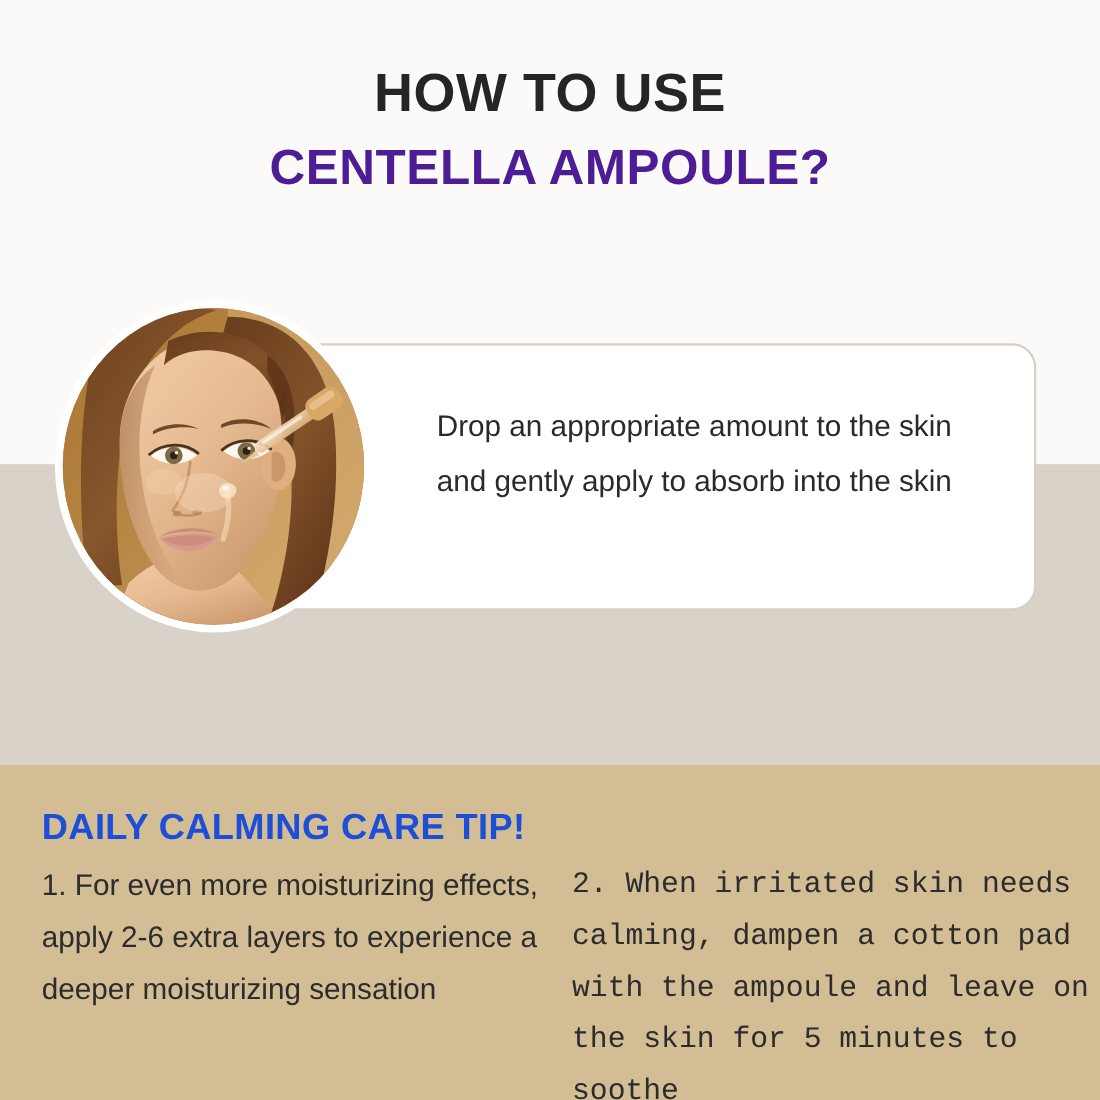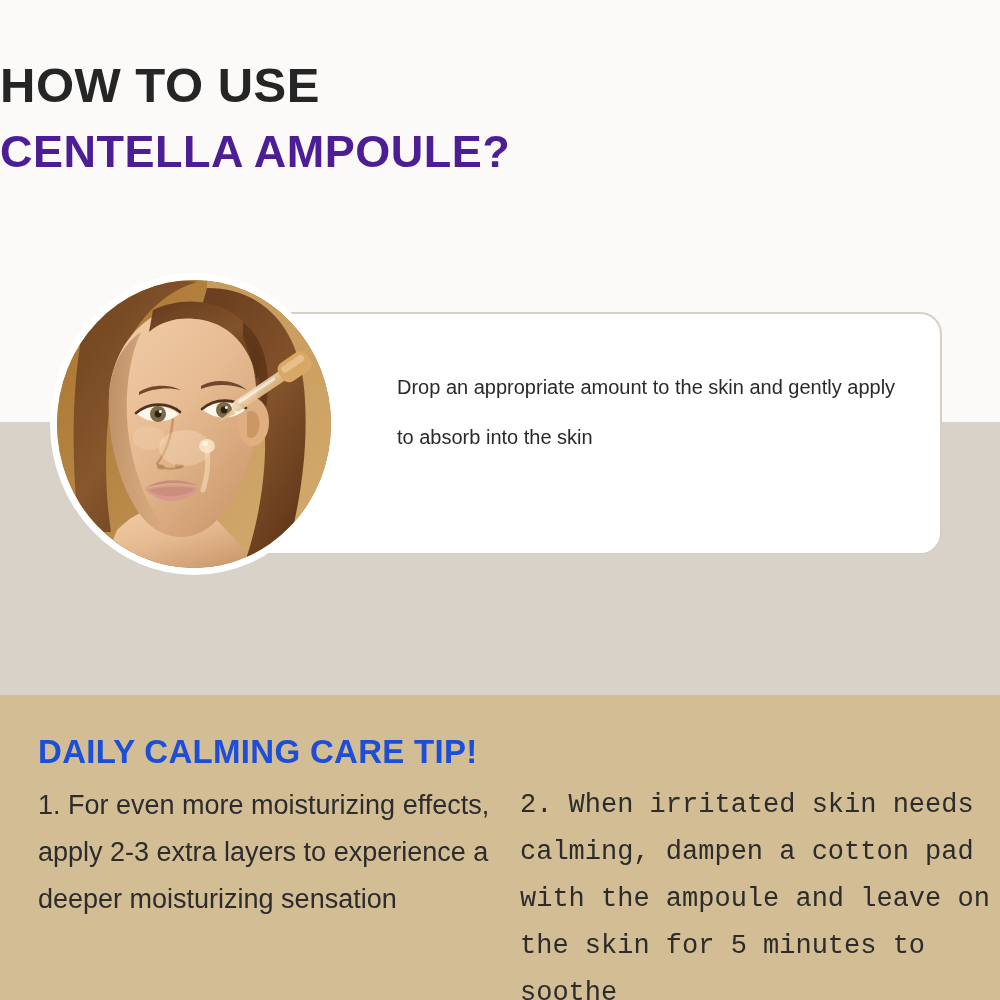--- a/index.html
+++ b/index.html
@@ -41,21 +41,21 @@
     left: 0; top: 695px;
     width: 1000px; height: 305px;
     background: #d3bd95;
   }
 
   
   .heading {
     position: absolute;
     left: 0; top: 56px;
     width: 1000px;
-    text-align: left;
+    text-align: center;
     z-index: 5;
   }
   .heading-line1 {
     display: block;
     font-size: 49px;
     line-height: 58px;
     font-weight: 700;
     letter-spacing: 0.5px;
     color: #252525;
   }
@@ -79,21 +79,21 @@
     background: #ffffff;
     border: 2px solid #d6cfc5;
     border-radius: 22px;
     z-index: 6;
   }
   .card-text {
     position: absolute;
     left: 275px;
     top: 48px;
     width: 510px;
-    font-size: 20px;
+    font-size: 27px;
     line-height: 50px;
     color: #2a2a2a;
     font-weight: 400;
   }
 
   
   .photo-wrap {
     position: absolute;
     left: 50px;
     top: 273px;
@@ -251,16 +251,16 @@
           </g>
 
           <ellipse cx="128" cy="168" rx="26" ry="18" fill="#ffe9cd" opacity="0.3"></ellipse>
           <ellipse cx="92" cy="158" rx="16" ry="12" fill="#ffe9cd" opacity="0.18"></ellipse>
         </g>
       </svg>
     </div>
   </div>
 
   <div class="tips-title">DAILY CALMING CARE TIP!</div>
-  <div class="tip-col tip-col-1">1. For even more moisturizing effects, apply 2-3 extra layers to experience a deeper moisturizing sensation</div>
+  <div class="tip-col tip-col-1">1. For even more moisturizing effects, apply 2-6 extra layers to experience a deeper moisturizing sensation</div>
   <div class="tip-col tip-col-2">2. When irritated skin needs calming, dampen a cotton pad with the ampoule and leave on the skin for 5 minutes to soothe</div>
 
 </div>
 
 </body></html>

